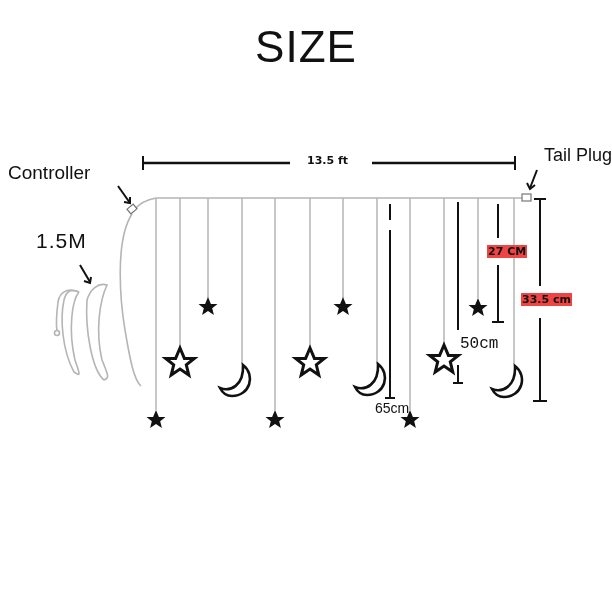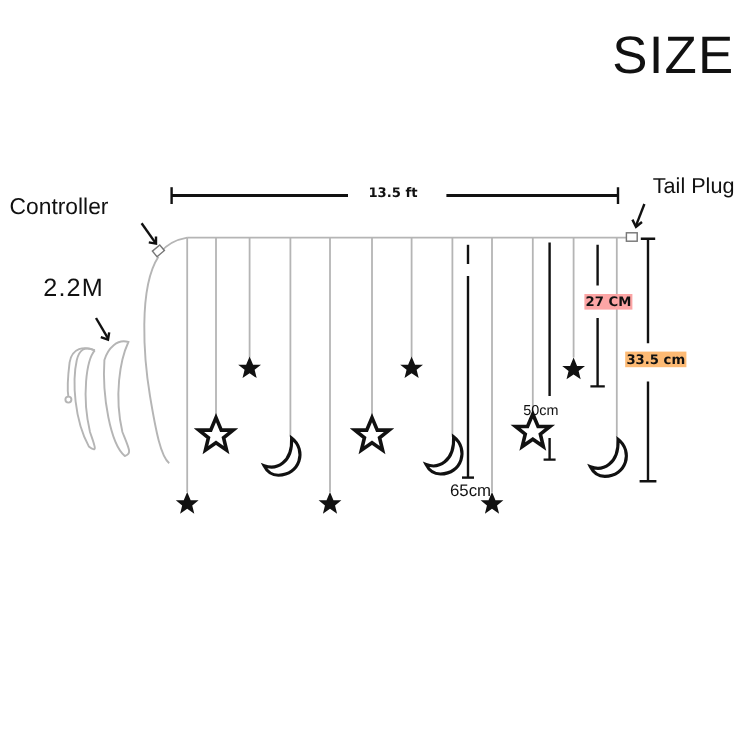--- a/index.html
+++ b/index.html
@@ -1,36 +1,36 @@
 <!DOCTYPE html>
 <html><head>
   <meta charset="utf-8">
   <style>
     html, body { margin: 0; padding: 0; background: #ffffff; }
     body { width: 612px; height: 612px; position: relative; overflow: hidden; font-family: "Liberation Sans", sans-serif; }
-    .title { position: absolute; left: 0; width: 612px; top: 22px; text-align: right; font-size: 44px; color: #111; letter-spacing: 1px; }
+    .title { position: absolute; left: 0; width: 612px; top: 22px; text-align: center; font-size: 44px; color: #111; letter-spacing: 1px; }
     .lbl { position: absolute; color: #111; white-space: nowrap; }
     .lbl-controller { left: 8px; top: 162px; font-size: 19px; text-align: right; }
     .lbl-tail { left: 544px; top: 145px; font-size: 18px; }
     .lbl-15m { left: 36px; top: 229px; font-size: 21px; letter-spacing: 1px; }
     .lbl-width { left: 307px; top: 154px; font-size: 11px; font-weight: bold; font-family: "DejaVu Sans", sans-serif; }
-    .lbl-27 { left: 487px; top: 245px; font-size: 11px; font-weight: bold; font-family: "DejaVu Sans", sans-serif; background: #fca5a5; padding: 0 1px; }
-    .lbl-335 { left: 521px; top: 293px; font-size: 11px; font-weight: bold; font-family: "DejaVu Sans", sans-serif; background: #fdba74; padding: 0 1px; }
-    .lbl-50 { left: 436px; top: 335px; font-size: 12px; }
+    .lbl-27 { left: 487px; top: 245px; font-size: 11px; font-weight: bold; font-family: "DejaVu Sans", sans-serif; background: #ef4444; padding: 0 1px; }
+    .lbl-335 { left: 521px; top: 293px; font-size: 11px; font-weight: bold; font-family: "DejaVu Sans", sans-serif; background: #ef4444; padding: 0 1px; }
+    .lbl-50 { left: 460px; top: 335px; font-size: 16px; font-family: Liberation Mono, monospace; }
     .lbl-65 { left: 375px; top: 400px; font-size: 14px; }
     svg.diagram { position: absolute; left: 0; top: 0; }
   </style>
 </head>
 <body>
 
 <div class="title">SIZE</div>
 
 <div class="lbl lbl-controller">Controller</div>
 <div class="lbl lbl-tail">Tail Plug</div>
-<div class="lbl lbl-15m">2.2M</div>
+<div class="lbl lbl-15m">1.5M</div>
 <div class="lbl lbl-width">13.5 ft</div>
 
 <svg class="diagram" width="612" height="612" viewBox="0 0 612 612" xmlns="http://www.w3.org/2000/svg">
   <defs>
     <path id="star" d="M0,-10 L2.9,-3.1 L9.5,-3.1 L4.2,1.2 L5.9,8.1 L0,4 L-5.9,8.1 L-4.2,1.2 L-9.5,-3.1 L-2.9,-3.1 Z"></path>
     <path id="starL" d="M0,-15 L4.4,-4.6 L14.3,-4.6 L6.3,1.8 L8.8,12.1 L0,6 L-8.8,12.1 L-6.3,1.8 L-14.3,-4.6 L-4.4,-4.6 Z"></path>
   </defs>
 
   <g stroke="#111" stroke-width="2.5">
     <line x1="143" y1="163" x2="290" y2="163"></line>

